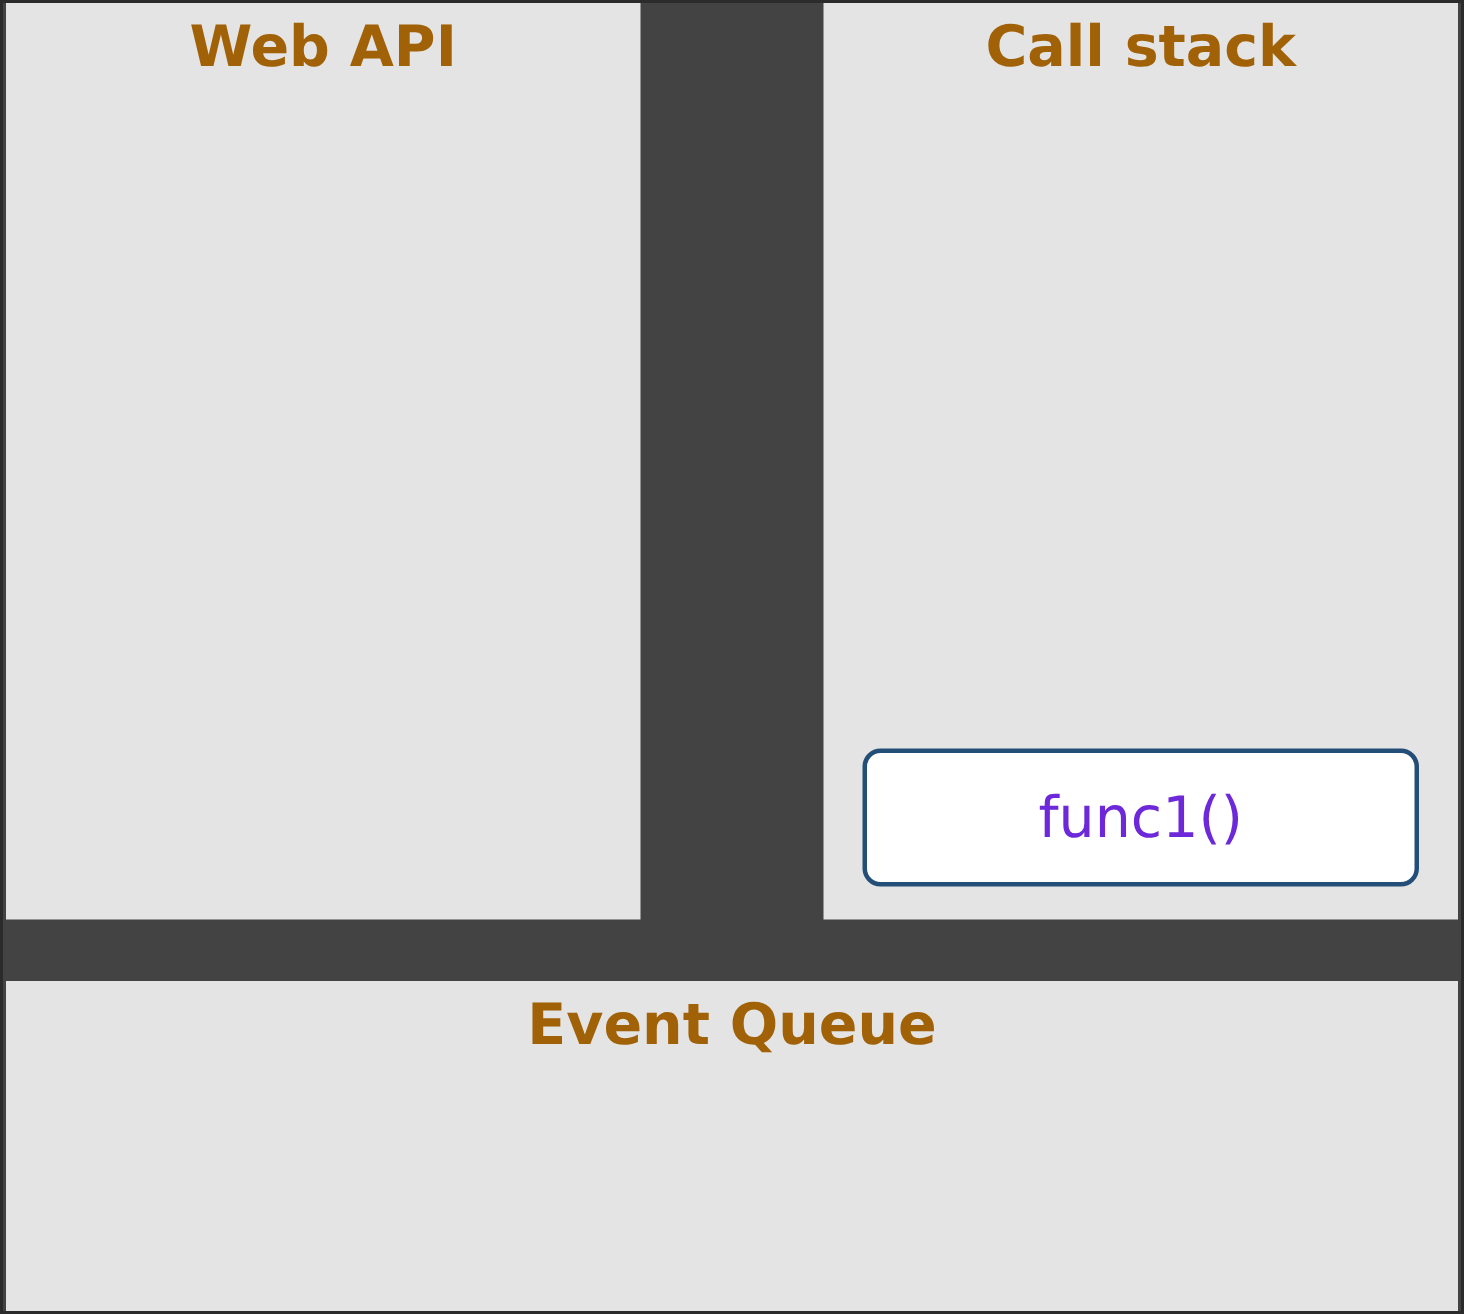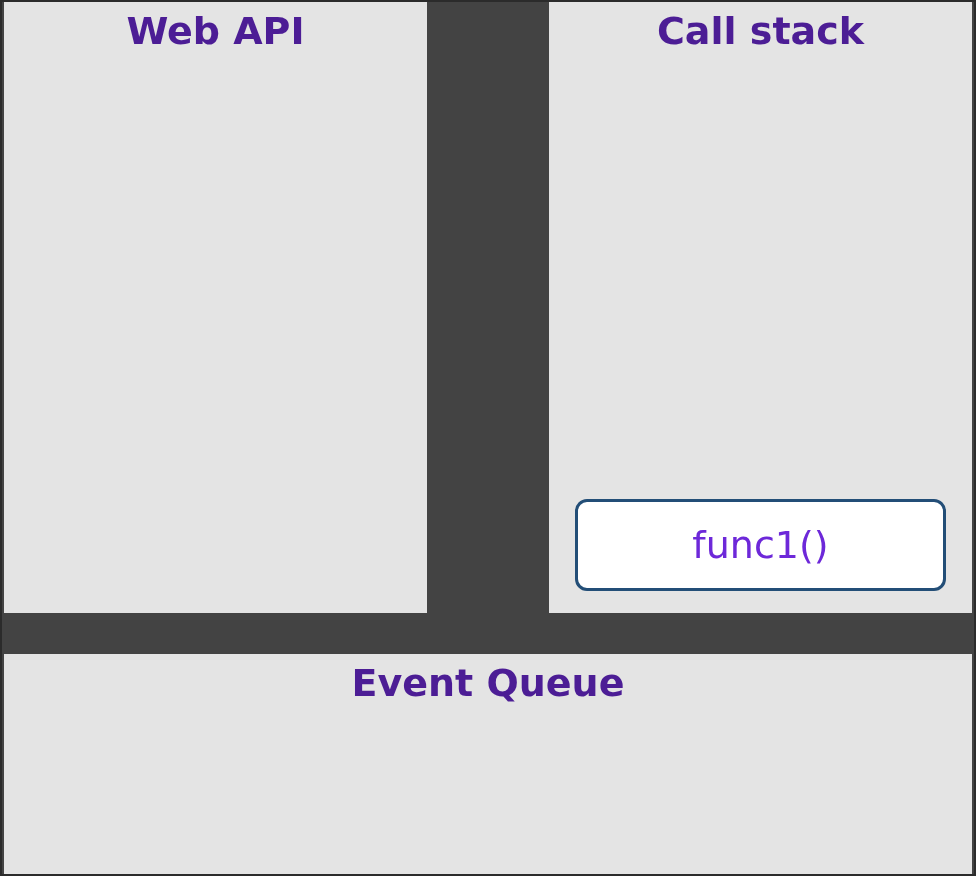--- a/index.html
+++ b/index.html
@@ -30,21 +30,21 @@
   }
 
   .panel-title {
     position: absolute;
     left: 0;
     right: 0;
     top: 8px;
     text-align: center;
     font-size: 38px;
     font-weight: bold;
-    color: #4c1d95;
+    color: #a16207;
     line-height: 1.15;
     letter-spacing: 0px;
     white-space: nowrap;
   }
 
   
   #panel-web-api {
     left: 2px;
     top: 0px;
     width: 423px;

